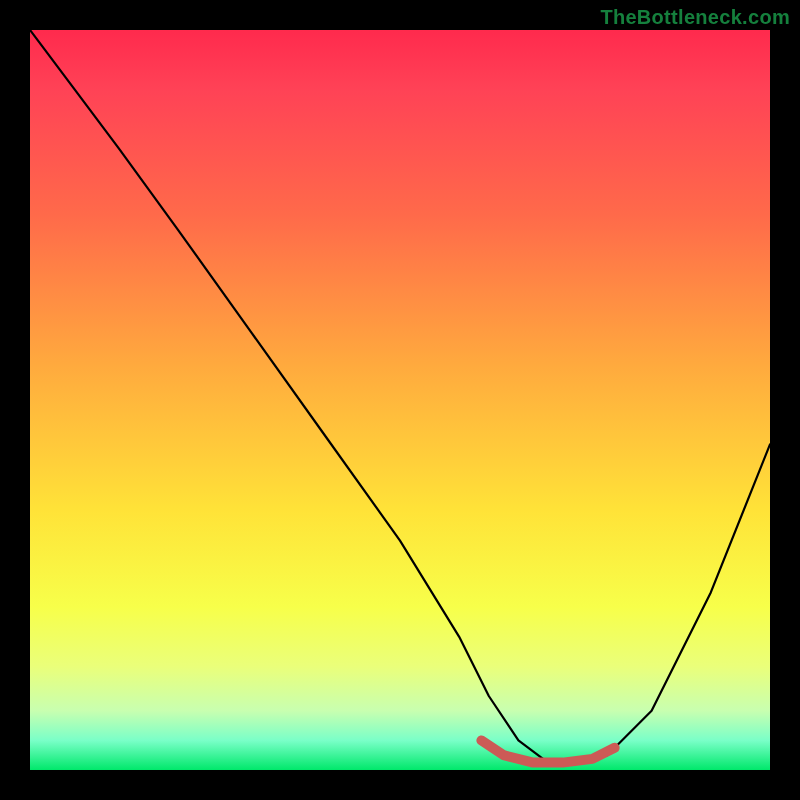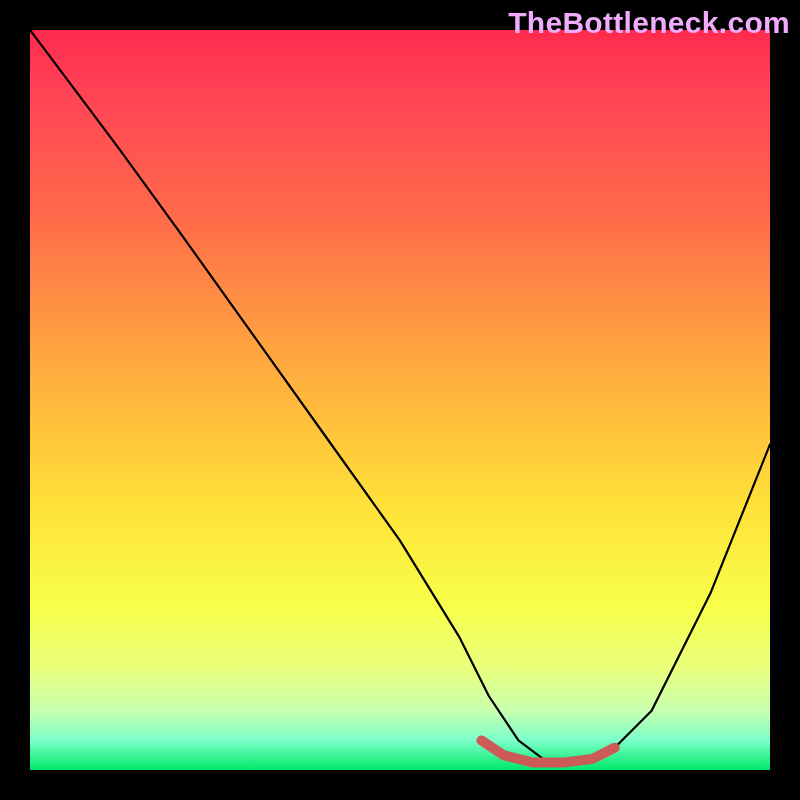--- a/index.html
+++ b/index.html
@@ -35,22 +35,22 @@
       #eaff7a 86%,
       #c8ffb0 92%,
       #7affc8 96%,
       #00e86b 100%
     );
   }
   .watermark {
     position: absolute;
     top: 6px;
     right: 10px;
-    color: #f0abfc;
-    font-size: 30px;
+    color: #15803d;
+    font-size: 20px;
     font-weight: 600;
     letter-spacing: 0.3px;
     z-index: 5;
   }
   svg.curve {
     position: absolute;
     left: 0;
     top: 0;
     width: 740px;
     height: 740px;

